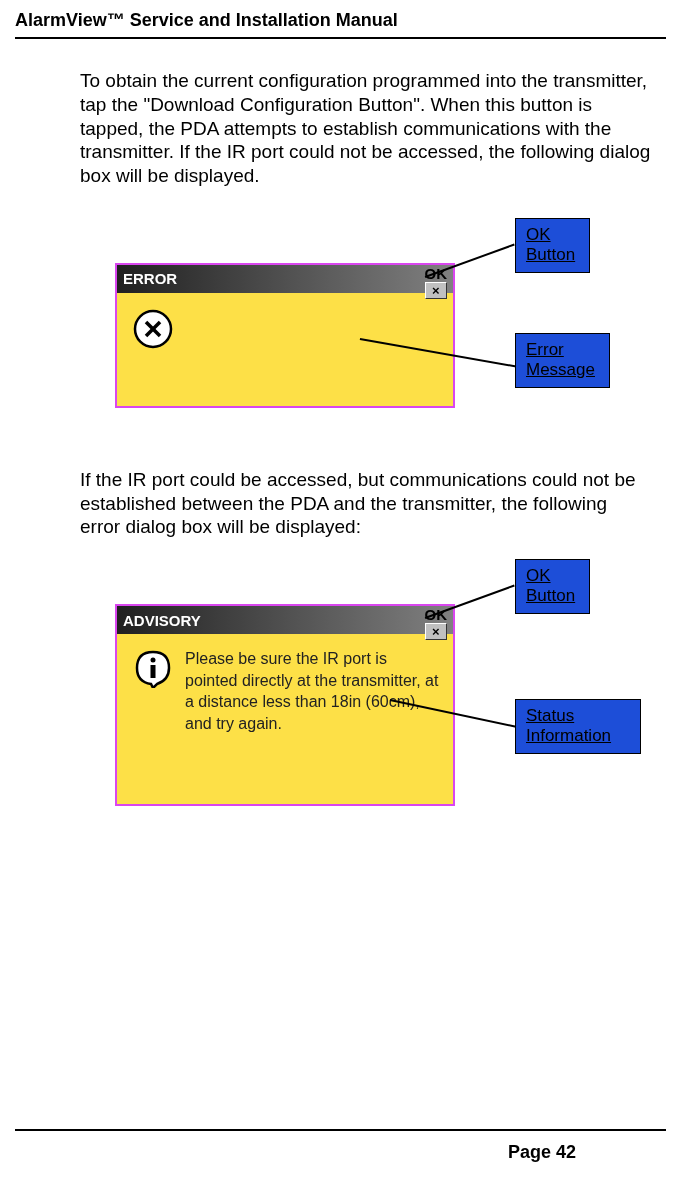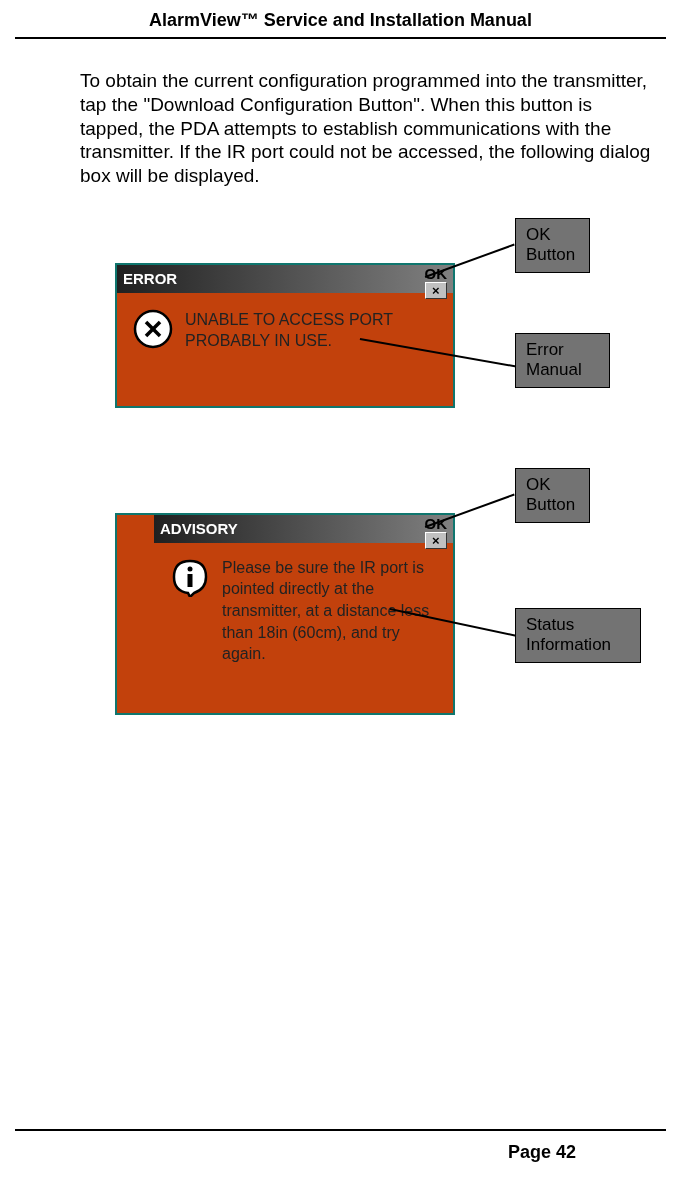--- a/index.html
+++ b/index.html
@@ -9,21 +9,21 @@
     }
     body {
       font-family: Arial, Helvetica, sans-serif;
       background: white;
       width: 681px;
       height: 1183px;
       position: relative;
       padding: 10px 15px;
     }
     .header {
-      text-align: center;
+      text-align: left;
       font-weight: bold;
       font-size: 18px;
       padding-bottom: 6px;
       border-bottom: 2px solid black;
       margin-bottom: 30px;
     }
     .content {
       padding-left: 65px;
       padding-right: 15px;
     }
@@ -39,35 +39,34 @@
       margin-top: 30px;
     }
     .figure-area-2 {
       position: relative;
       height: 280px;
       margin-bottom: 20px;
       margin-top: 30px;
     }
     .dialog {
       position: absolute;
-      border: 2px solid #0f766e;
-      background: #c2410c;
+      border: 2px solid #d946ef;
+      background: #fde047;
     }
     .dialog-error {
       left: 35px;
       top: 45px;
       width: 340px;
       height: 145px;
     }
     .dialog-advisory {
       left: 35px;
       top: 35px;
       width: 340px;
       height: 202px;
-      padding-left: 37px;
     }
     .dialog-titlebar {
       background: linear-gradient(to right, #202020, #808080);
       height: 28px;
       display: flex;
       align-items: center;
       justify-content: space-between;
       padding-left: 6px;
     }
     .dialog-title {
@@ -125,25 +124,26 @@
     }
     .dialog-text {
       font-size: 16px;
       line-height: 1.35;
       font-family: "MS Sans Serif", Arial, sans-serif;
       color: #222;
     }
     .callout {
       position: absolute;
       border: 1.5px solid black;
-      background: #737373;
+      background: #1d4ed8;
       padding: 6px 10px;
       font-size: 17px;
       line-height: 1.2;
       font-family: Arial, sans-serif;
+      text-decoration: underline;
     }
     .callout-line {
       position: absolute;
       background: black;
     }
     .footer-line {
       position: absolute;
       bottom: 52px;
       left: 15px;
       right: 15px;
@@ -176,35 +176,35 @@
         </div>
       </div>
       <div class="dialog-body">
         <div class="icon-circle">
           <svg width="40" height="40" viewBox="0 0 40 40">
             <circle cx="20" cy="20" r="18" fill="white" stroke="black" stroke-width="2.5"></circle>
             <line x1="13" y1="13" x2="27" y2="27" stroke="black" stroke-width="3.5"></line>
             <line x1="27" y1="13" x2="13" y2="27" stroke="black" stroke-width="3.5"></line>
           </svg>
         </div>
-        <div class="dialog-text">UNABLE TO ACCESS PORT PROBABLY IN USE.</div>
       </div>
     </div>
 
     <div class="callout-line" style="left:345px; top:58px; width:95px; height:1.5px; transform:rotate(-20deg); transform-origin:left center;"></div>
     <div class="callout-line" style="left:280px; top:120px; width:160px; height:1.5px; transform:rotate(10deg); transform-origin:left center;"></div>
 
     <div class="callout" style="left:435px; top:0px; width:75px;">
       <span>OK Button</span>
     </div>
     <div class="callout" style="left:435px; top:115px; width:95px;">
-      <span>Error Manual</span>
+      <span>Error Message</span>
     </div>
   </div>
 
+  <p class="para">If the IR port could be accessed, but communications could not be established between the PDA and the transmitter, the following error dialog box will be displayed:</p>
 
   <div class="figure-area-2">
     <div class="dialog dialog-advisory">
       <div class="dialog-titlebar">
         <span class="dialog-title">ADVISORY</span>
         <div class="titlebar-right">
           <span class="ok-btn">OK</span>
           <span class="close-btn">×</span>
         </div>
       </div>

